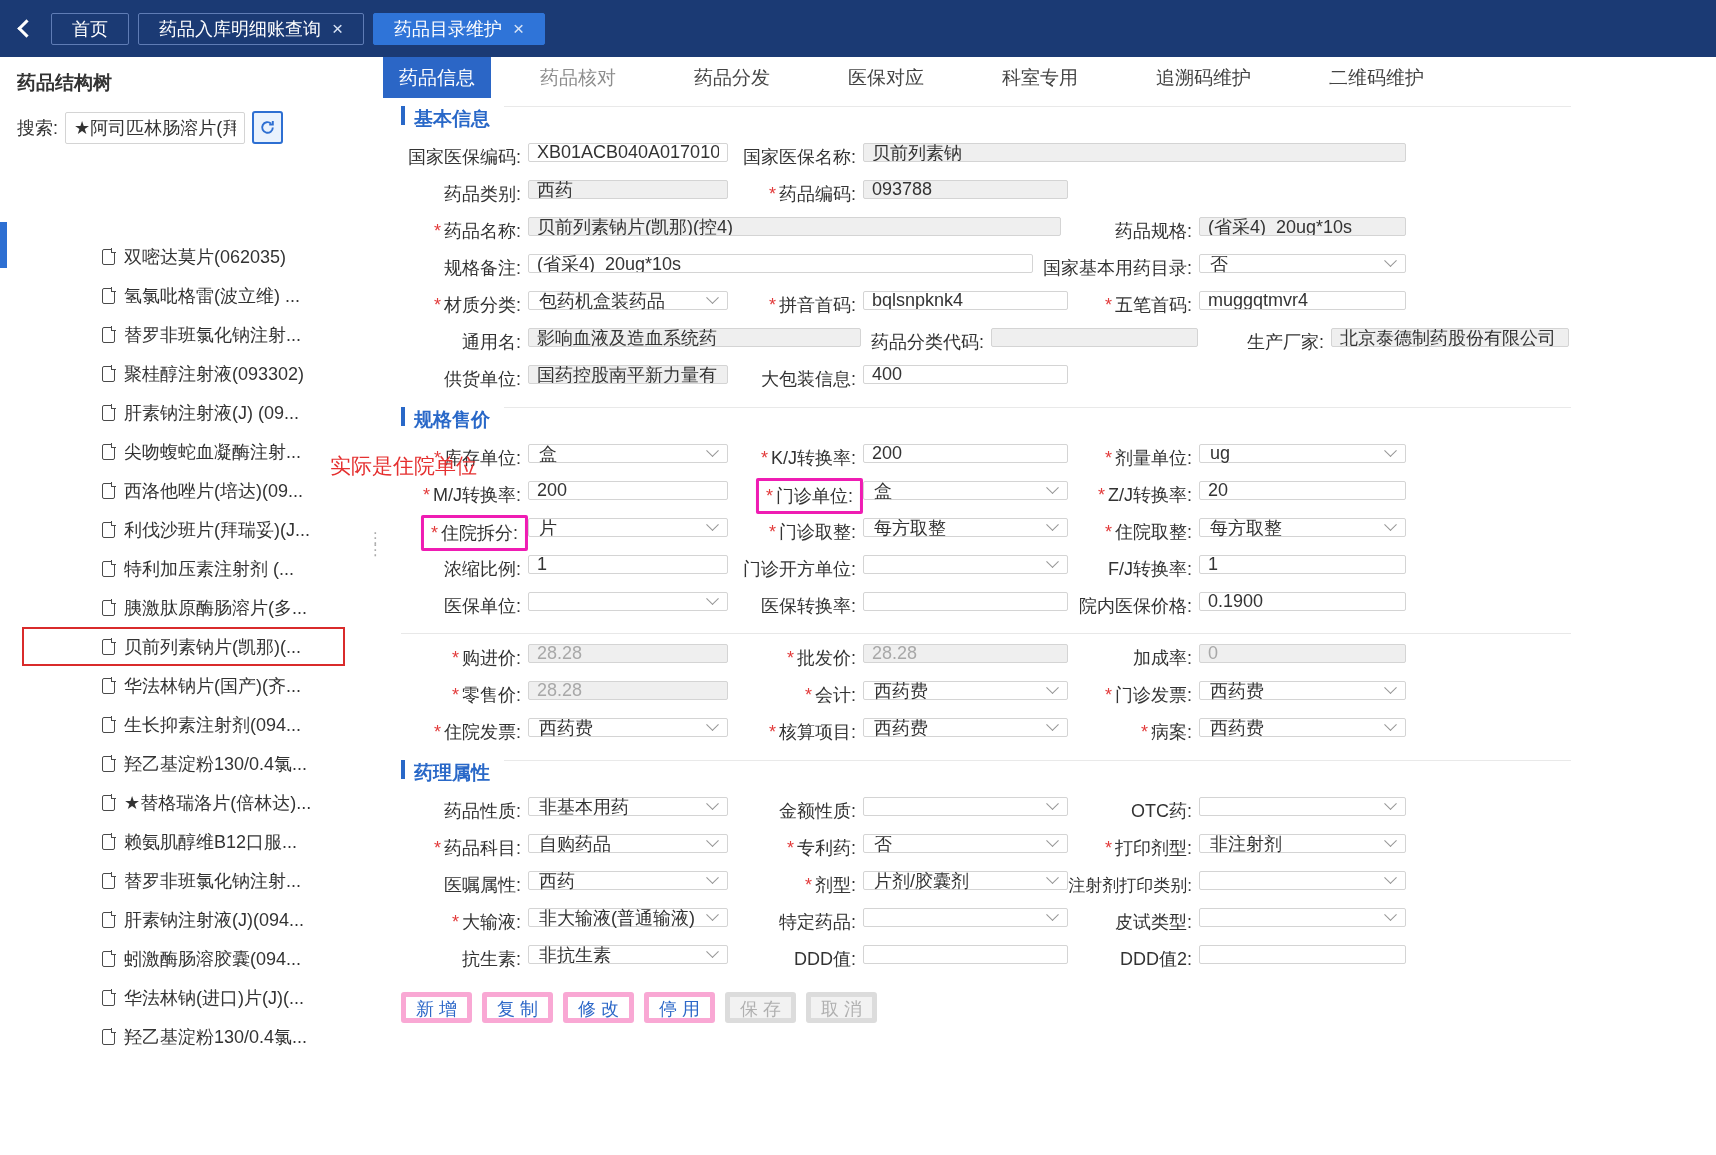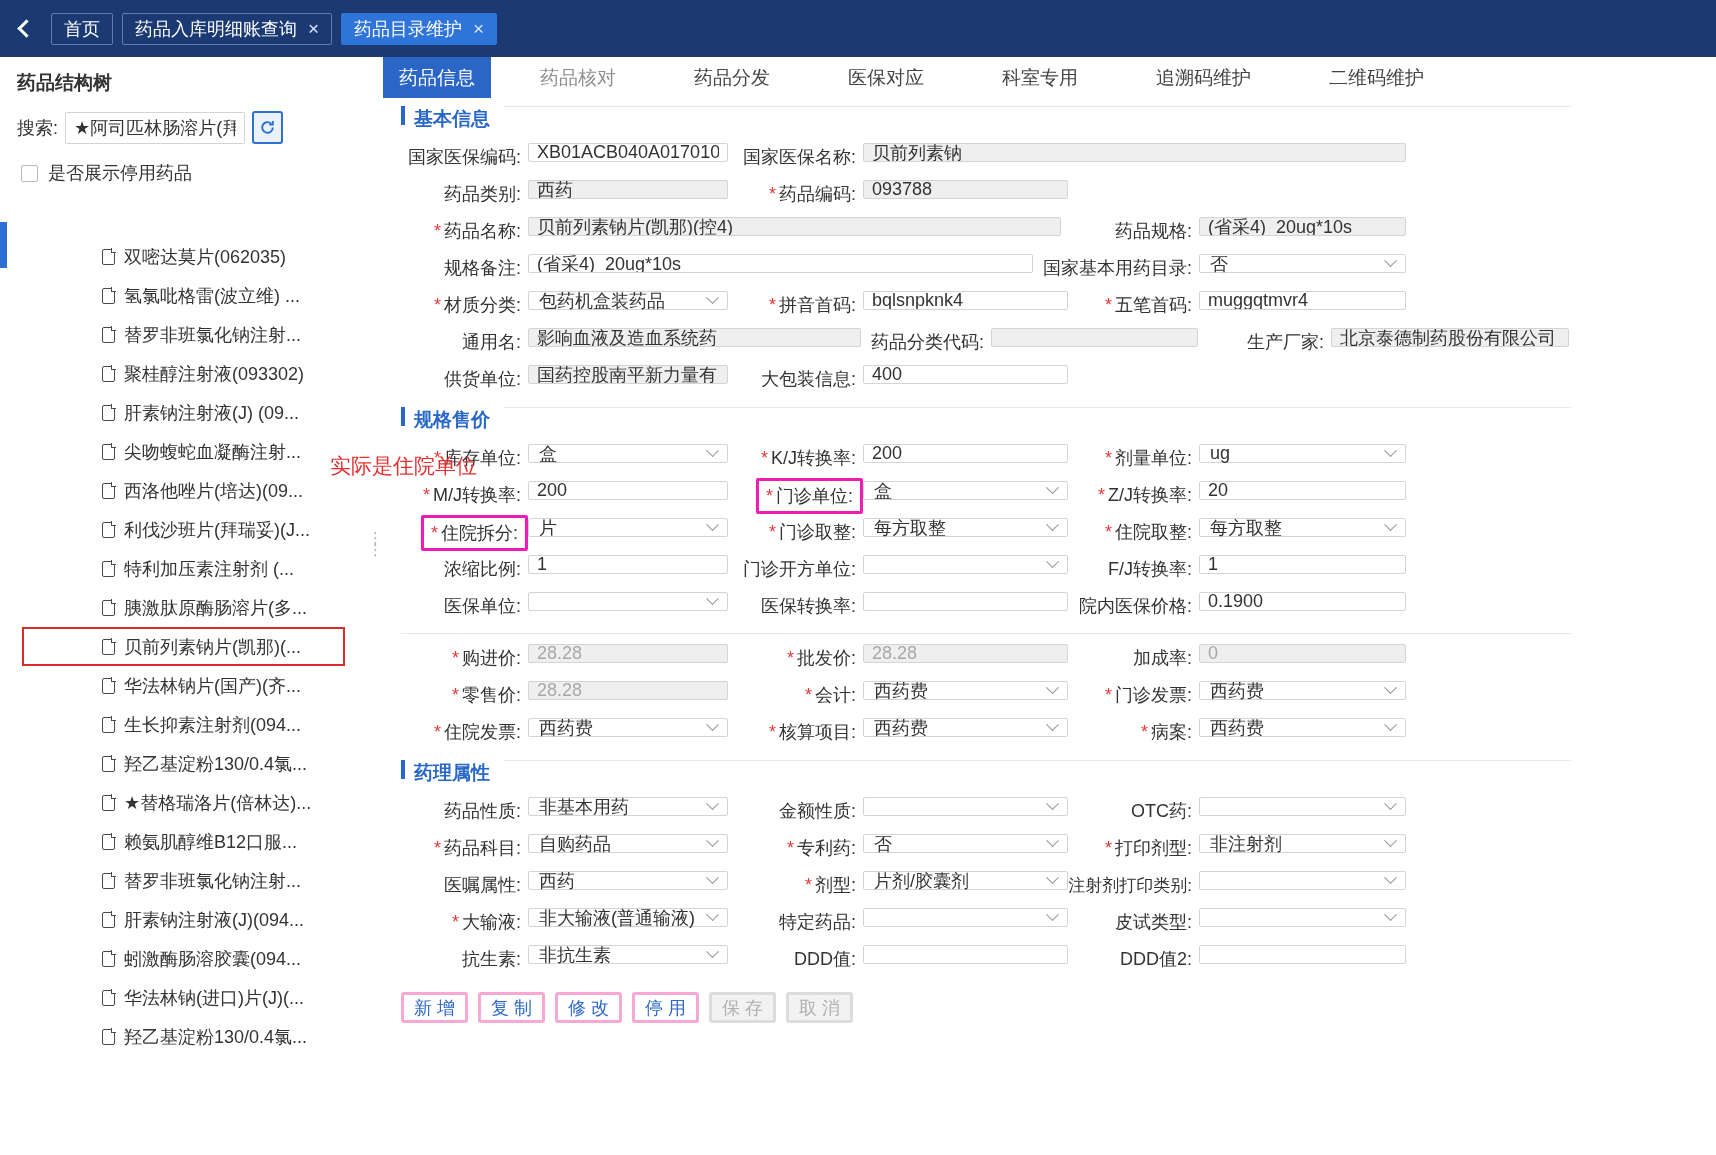--- a/index.html
+++ b/index.html
@@ -11,21 +11,21 @@
     font-size:18px;
   }
   input,button { font-family:inherit; font-size:inherit; outline:none; }
 
   
   .topbar { position:absolute; top:0; left:0; right:0; height:57px; background:#1b3a74;
             display:flex; align-items:center; padding-left:20px; }
   .back { width:13px; height:13px; border-left:3px solid #fff; border-bottom:3px solid #fff;
           transform:rotate(45deg); margin-right:18px; flex:none; cursor:pointer; }
   .ttabs { display:flex; align-items:center; gap:9px; }
-  .ttab { height:32px; display:flex; align-items:center; gap:11px; padding:0 12px;
+  .ttab { height:32px; display:flex; align-items:center; gap:11px; padding:0 20px;
           color:#fff; border:1px solid #5f7cb5; border-radius:2px; cursor:pointer; white-space:nowrap; }
   .ttab.active { background:#2f74d8; border-color:#2f74d8; }
   .tclose { color:#d9e4f6; font-size:19px; line-height:1; }
 
   
   .sidebar { position:absolute; top:57px; left:0; width:453px; bottom:0; background:#fff;
              border-right:1px solid #ddd; }
   .sb-title { font-weight:bold; font-size:19px; margin:13px 0 0 17px; }
   .sb-search { display:flex; align-items:center; margin:15px 0 0 17px; gap:7px; }
   .sb-input { width:180px; height:32px; border:1px solid #d4d4d4; border-radius:2px;
@@ -86,21 +86,21 @@
 
   .p1 { left:127px; } .p2 { left:462px; } .p3 { left:798px; }
   .pG { left:590px; } .pM { left:930px; }
   .w1 { width:200px; } .w2 { width:205px; } .w3 { width:207px; }
   .wL { width:533px; } .wN { width:505px; } .wR { width:543px; }
   .wG { width:333px; } .wC { width:207px; } .wM { width:238px; }
 
   .hdiv { height:1px; background:#e8e8e8; margin:7px 0; }
 
   .btnrow { display:flex; gap:10px; margin-top:13px; }
-  .btn { min-width:58px; height:31px; border:3px solid #f9a8d4; border-radius:3px; background:#fff;
+  .btn { min-width:58px; height:31px; border:5px solid #f9a8d4; border-radius:3px; background:#fff;
          color:#2d68c8; cursor:pointer; padding:0 10px; white-space:nowrap; }
   .btn.disabled { background:#f2f2f2; border-color:#dcdcdc; color:#b0b0b0; cursor:default; }
 
   .annot-note { position:absolute; left:330px; top:452px; color:#e53030; font-size:21px; z-index:60; }
 </style>
 </head>
 <body>
 
 <div class="topbar">
   <div class="back"></div>
@@ -124,24 +124,20 @@
   <div class="sb-search">
     <span>搜索:</span>
     <input class="sb-input" value="★阿司匹林肠溶片(拜" style="">
     <div class="refresh-btn">
       <svg width="17" height="17" viewBox="0 0 16 16">
         <path d="M13 8a5 5 0 1 1-1.7-3.8" fill="none" stroke="#2d6fd2" stroke-width="1.8"></path>
         <path d="M13 1.8v3.4H9.6" fill="none" stroke="#2d6fd2" stroke-width="1.8"></path>
       </svg>
     </div>
   </div>
-  <div class="sb-check">
-    <div class="checkbox"></div>
-    <span>是否展示停用药品</span>
-  </div>
 
   <div class="tree">
     <div class="titem">
         <span class="dicon"></span>
         <span>双嘧达莫片(062035)</span>
       </div>
     <div class="titem">
         <span class="dicon"></span>
         <span>氢氯吡格雷(波立维) ...</span>
       </div>

